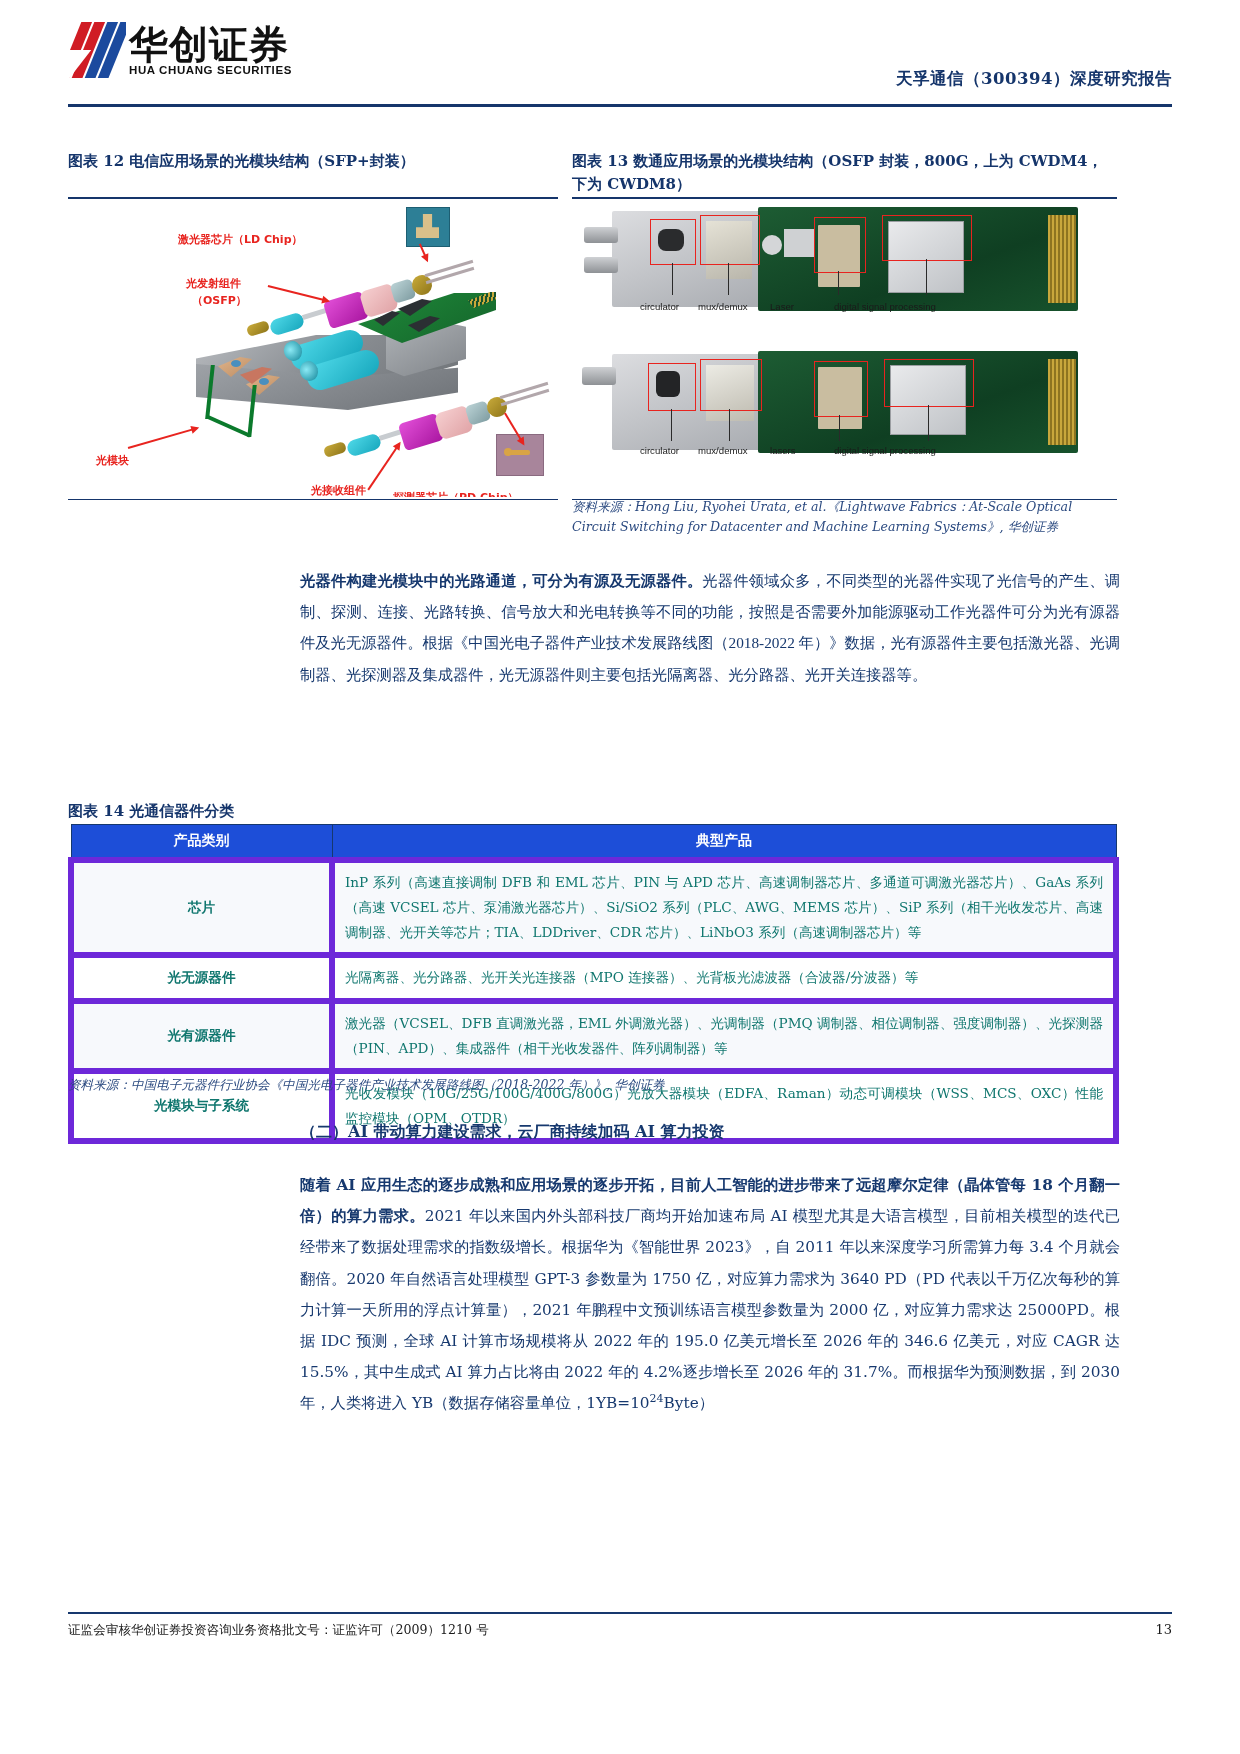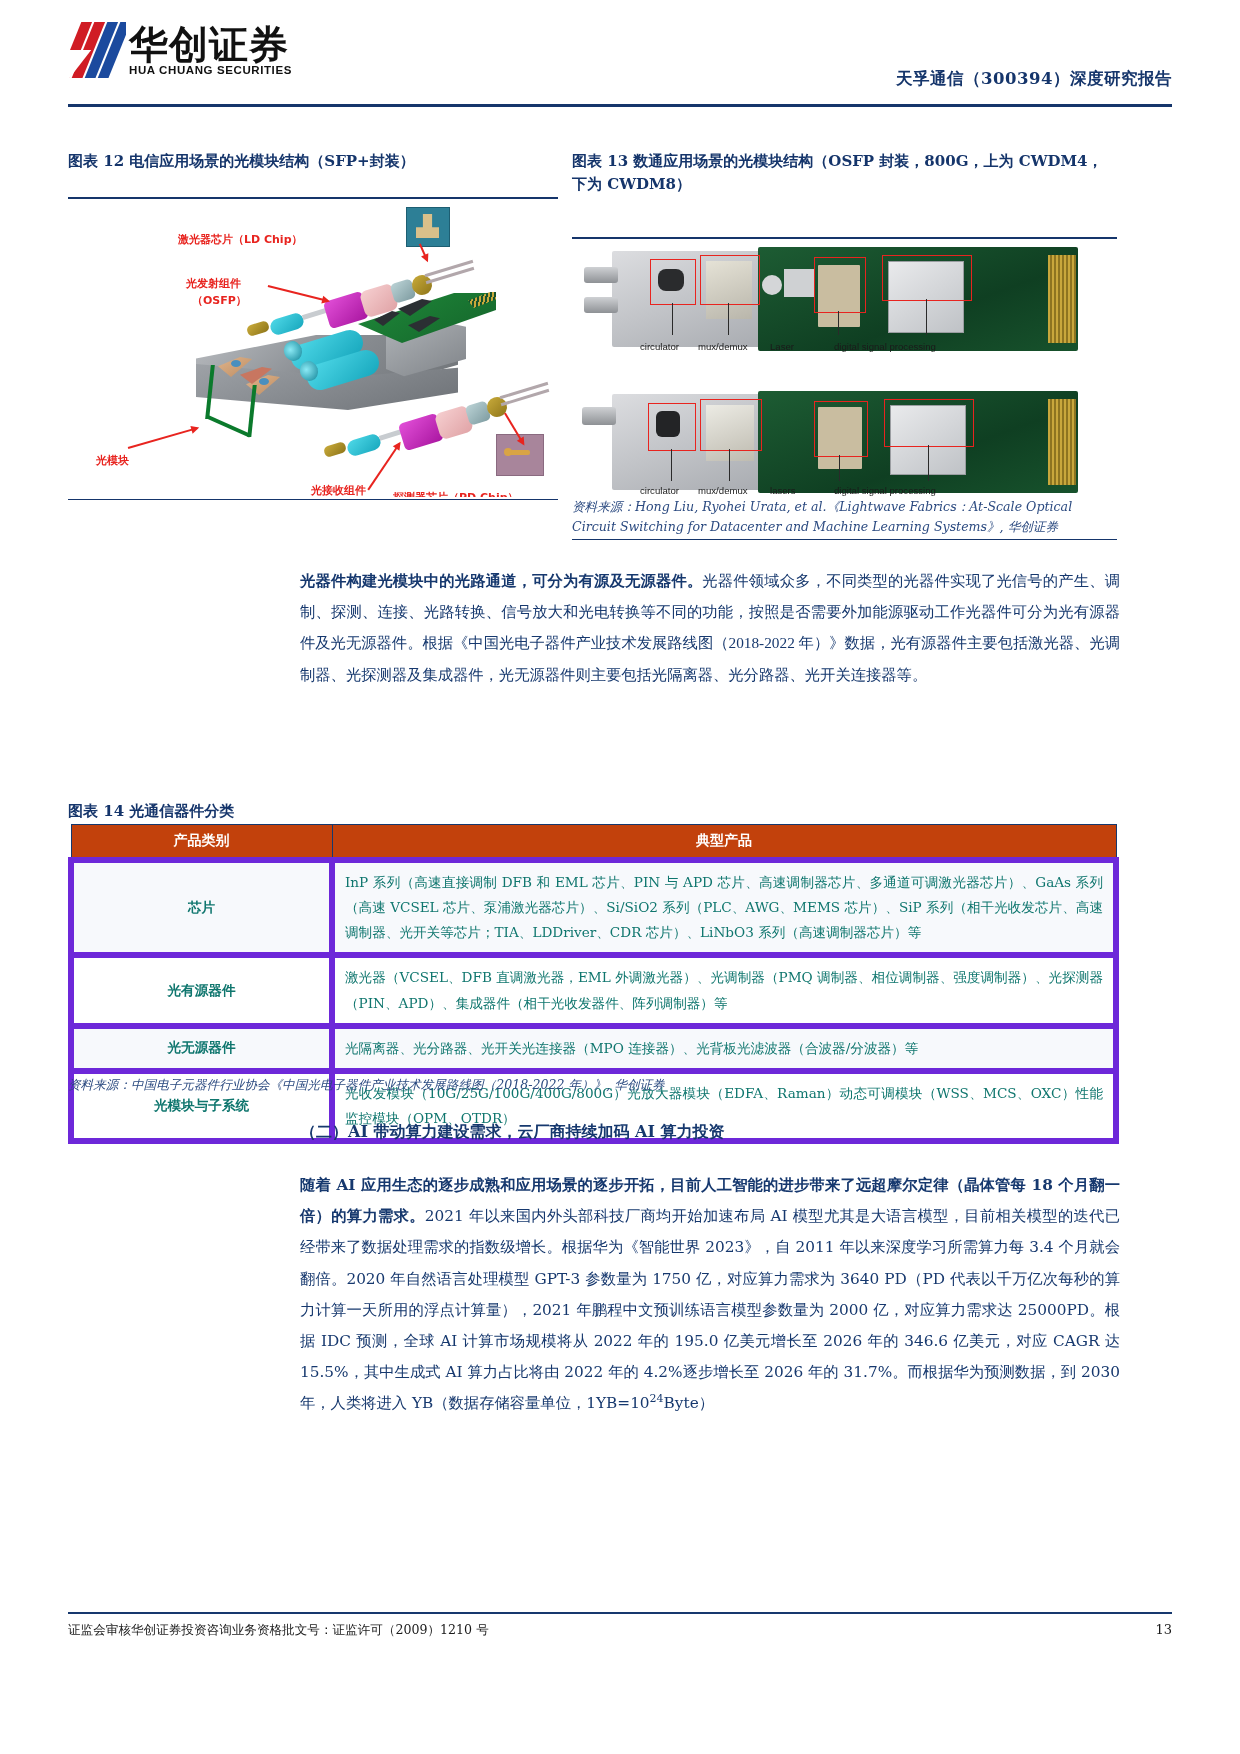--- a/index.html
+++ b/index.html
@@ -32,21 +32,21 @@
   .fig-title{
     font-family:"DejaVu Serif","Liberation Serif",serif;
     font-weight:bold;font-size:15px;color:#15356b;line-height:1.5;
   }
   #fig12-title{position:absolute;left:68px;top:150px;width:490px;}
   #fig13-title{position:absolute;left:572px;top:150px;width:545px;}
 
   
   .fig-box{position:absolute;border-top:2.5px solid #15356b;border-bottom:1.6px solid #15356b;}
   #fig12-box{left:68px;top:197px;width:490px;height:300px;}
-  #fig13-box{left:572px;top:197px;width:545px;height:300px;margin-top:40px;}
+  #fig13-box{left:572px;top:197px;width:545px;height:300px;}
 
   .src{
     font-family:"DejaVu Serif","Liberation Serif",serif;
     font-style:italic;font-size:12.6px;color:#2b4a80;line-height:1.62;
   }
   #fig12-src{position:absolute;left:68px;top:500px;width:480px;}
   #fig13-src{position:absolute;left:572px;top:497px;width:548px;}
 
   
   .sfp{position:absolute;left:0;top:0;width:490px;height:298px;background:#fff;overflow:hidden;}
@@ -89,21 +89,21 @@
     text-justify:inter-ideograph;
   }
   .para b{font-weight:bold;color:#16386e;}
   #para1{position:absolute;left:300px;top:565px;width:820px;text-indent:0;font-family:Liberation Serif, serif;}
 
   
   #fig14-title{position:absolute;left:68px;top:800px;width:600px;}
   .tbl{position:absolute;left:68px;top:824px;width:1051px;border-collapse:collapse;
        font-family:"DejaVu Serif","Liberation Serif",serif;}
   .tbl th{
-    background:#c2410c;color:#ffffff;font-weight:bold;font-size:14px;
+    background:#1d4ed8;color:#ffffff;font-weight:bold;font-size:14px;
     padding:7px 4px;text-align:center;border:1px solid #16386e;
   }
   .tbl td{border:6px solid #6d28d9;font-size:13.6px;color:#0f766e;vertical-align:middle;}
   .tbl td.cat{width:243px;text-align:center;font-weight:bold;padding:8px 6px;background:#fdfdfe;}
   .tbl td.prod{padding:7px 10px;line-height:1.85;text-align:justify;background:#fdfdfe;}
   .tbl tr:nth-child(odd) td{background:#f7f9fc;}
   .tbl tr:nth-child(even) td{background:#ffffff;}
 
   #fig14-src{position:absolute;left:68px;top:1075px;width:1050px;}
 
@@ -308,26 +308,26 @@
         <th style="width:243px;">产品类别</th>
         <th>典型产品</th>
       </tr>
     </thead>
     <tbody>
       <tr>
         <td class="cat">芯片</td>
         <td class="prod">InP 系列（高速直接调制 DFB 和 EML 芯片、PIN 与 APD 芯片、高速调制器芯片、多通道可调激光器芯片）、GaAs 系列（高速 VCSEL 芯片、泵浦激光器芯片）、Si/SiO2 系列（PLC、AWG、MEMS 芯片）、SiP 系列（相干光收发芯片、高速调制器、光开关等芯片；TIA、LDDriver、CDR 芯片）、LiNbO3 系列（高速调制器芯片）等</td>
       </tr>
       <tr>
+        <td class="cat">光无源器件</td>
+        <td class="prod">光隔离器、光分路器、光开关光连接器（MPO 连接器）、光背板光滤波器（合波器/分波器）等</td>
+      </tr>
+      <tr>
         <td class="cat">光有源器件</td>
         <td class="prod">激光器（VCSEL、DFB 直调激光器，EML 外调激光器）、光调制器（PMQ 调制器、相位调制器、强度调制器）、光探测器（PIN、APD）、集成器件（相干光收发器件、阵列调制器）等</td>
-      </tr>
-      <tr>
-        <td class="cat">光无源器件</td>
-        <td class="prod">光隔离器、光分路器、光开关光连接器（MPO 连接器）、光背板光滤波器（合波器/分波器）等</td>
       </tr>
       <tr>
         <td class="cat">光模块与子系统</td>
         <td class="prod">光收发模块（10G/25G/100G/400G/800G）光放大器模块（EDFA、Raman）动态可调模块（WSS、MCS、OXC）性能监控模块（OPM、OTDR）</td>
       </tr>
     </tbody>
   </table>
   <div class="src" id="fig14-src">资料来源：中国电子元器件行业协会《中国光电子器件产业技术发展路线图（2018-2022 年）》, 华创证券</div>
 
   <div class="sec-head">（二）AI 带动算力建设需求，云厂商持续加码 AI 算力投资</div>

